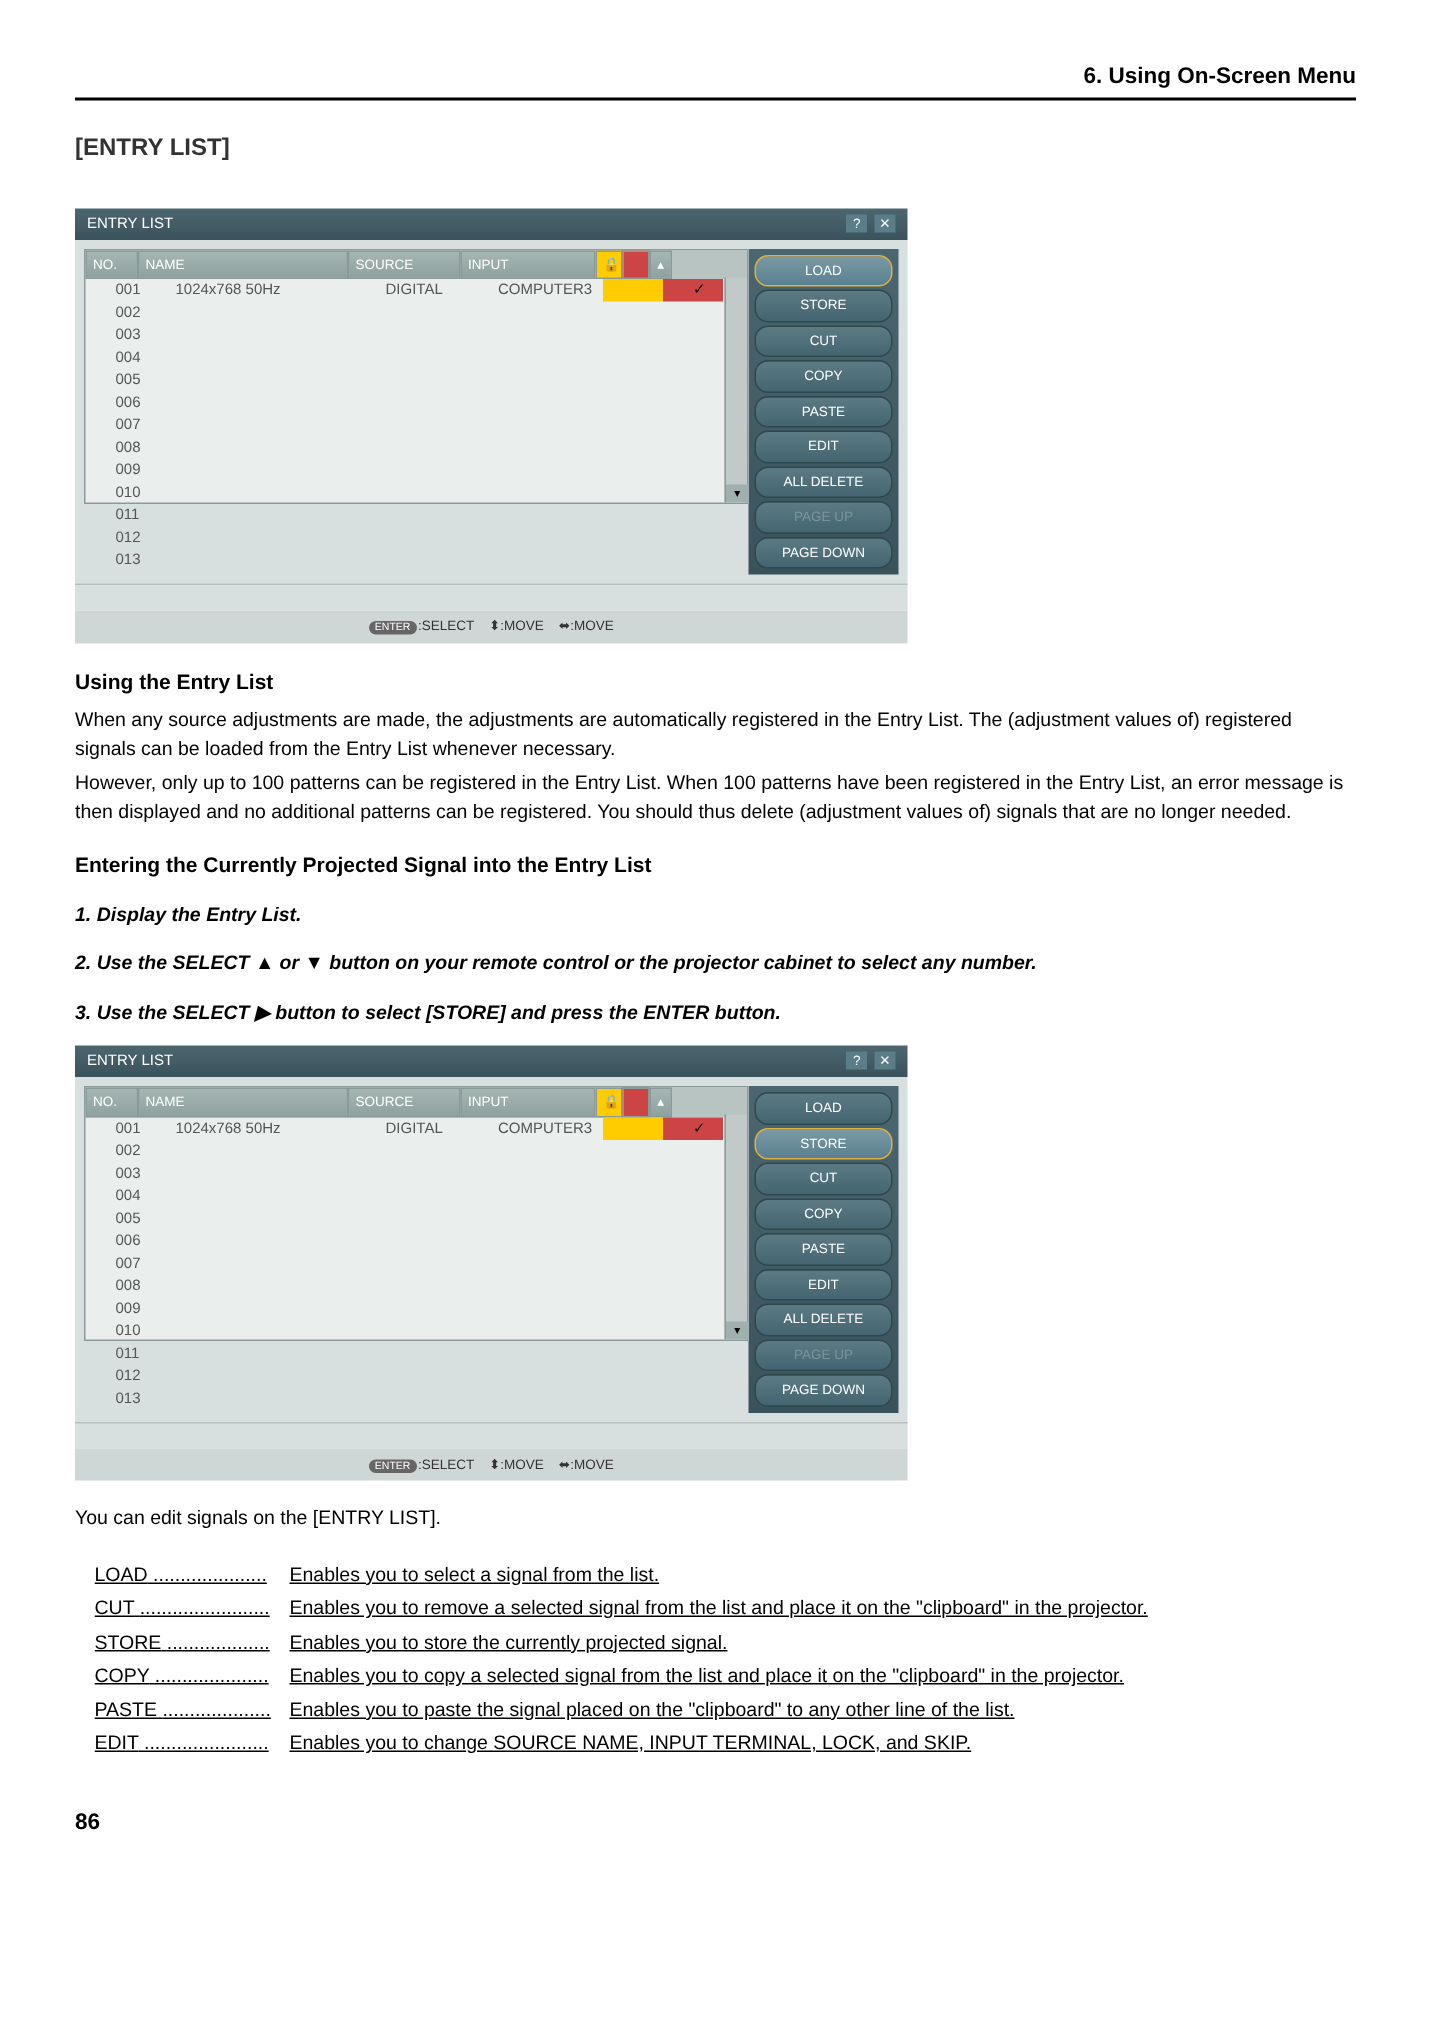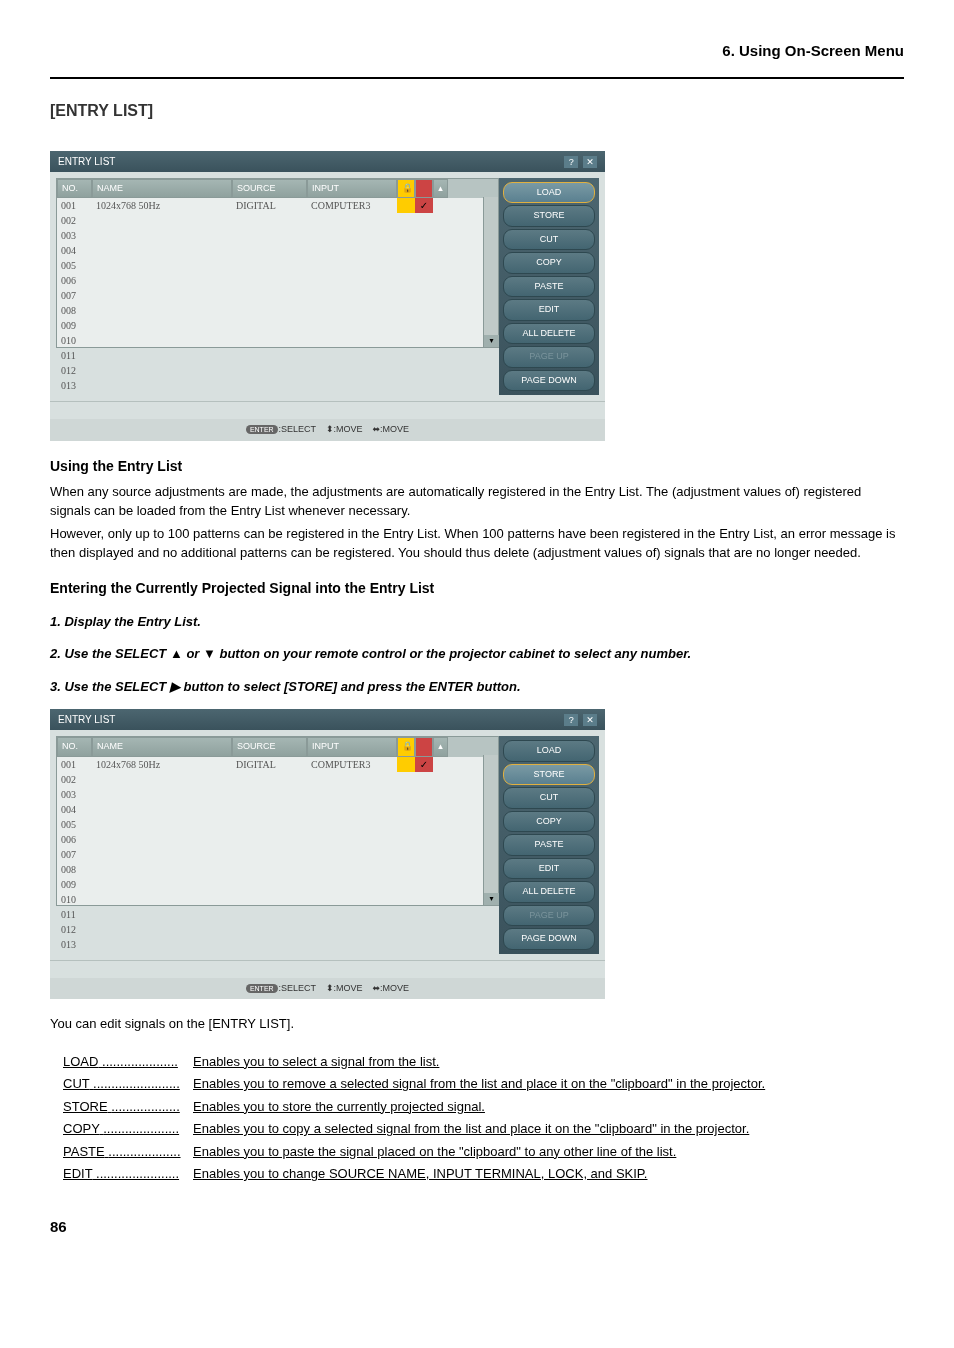--- a/index.html
+++ b/index.html
@@ -10,21 +10,21 @@
       color: #000;
       padding: 40px 50px;
       font-size: 13px;
       line-height: 1.5;
     }
     .chapter-header {
       border-bottom: 2px solid #000;
       text-align: right;
       font-weight: bold;
       font-size: 15px;
-      padding-bottom: 14px;
+      padding-bottom: 2px;
       margin-bottom: 20px;
     }
     .section-title {
       font-weight: bold;
       font-size: 16px;
       margin-bottom: 28px;
       color: #333;
     }
     .subsection-title {
       font-weight: bold;
@@ -98,21 +98,21 @@
     .col-icon2 { width: 18px; background: #cc4444 !important; }
     .col-scroll { width: 15px; text-align: center; }
     .list-rows {
       font-size: 10px;
       color: #555;
     }
     .list-row {
       display: flex;
       padding: 0;
     }
-    .list-row > div { padding: 0 4px; font-size: 10px; font-family: Liberation Serif, serif; }
+    .list-row > div { padding: 0 20px; font-size: 10px; }
     .check { color: #000; text-align: center; }
     .scroll-track {
       position: absolute;
       right: 0;
       top: 18px;
       bottom: 0;
       width: 15px;
       background: #c0cac8;
       border-left: 1px solid #8a9a98;
     }

